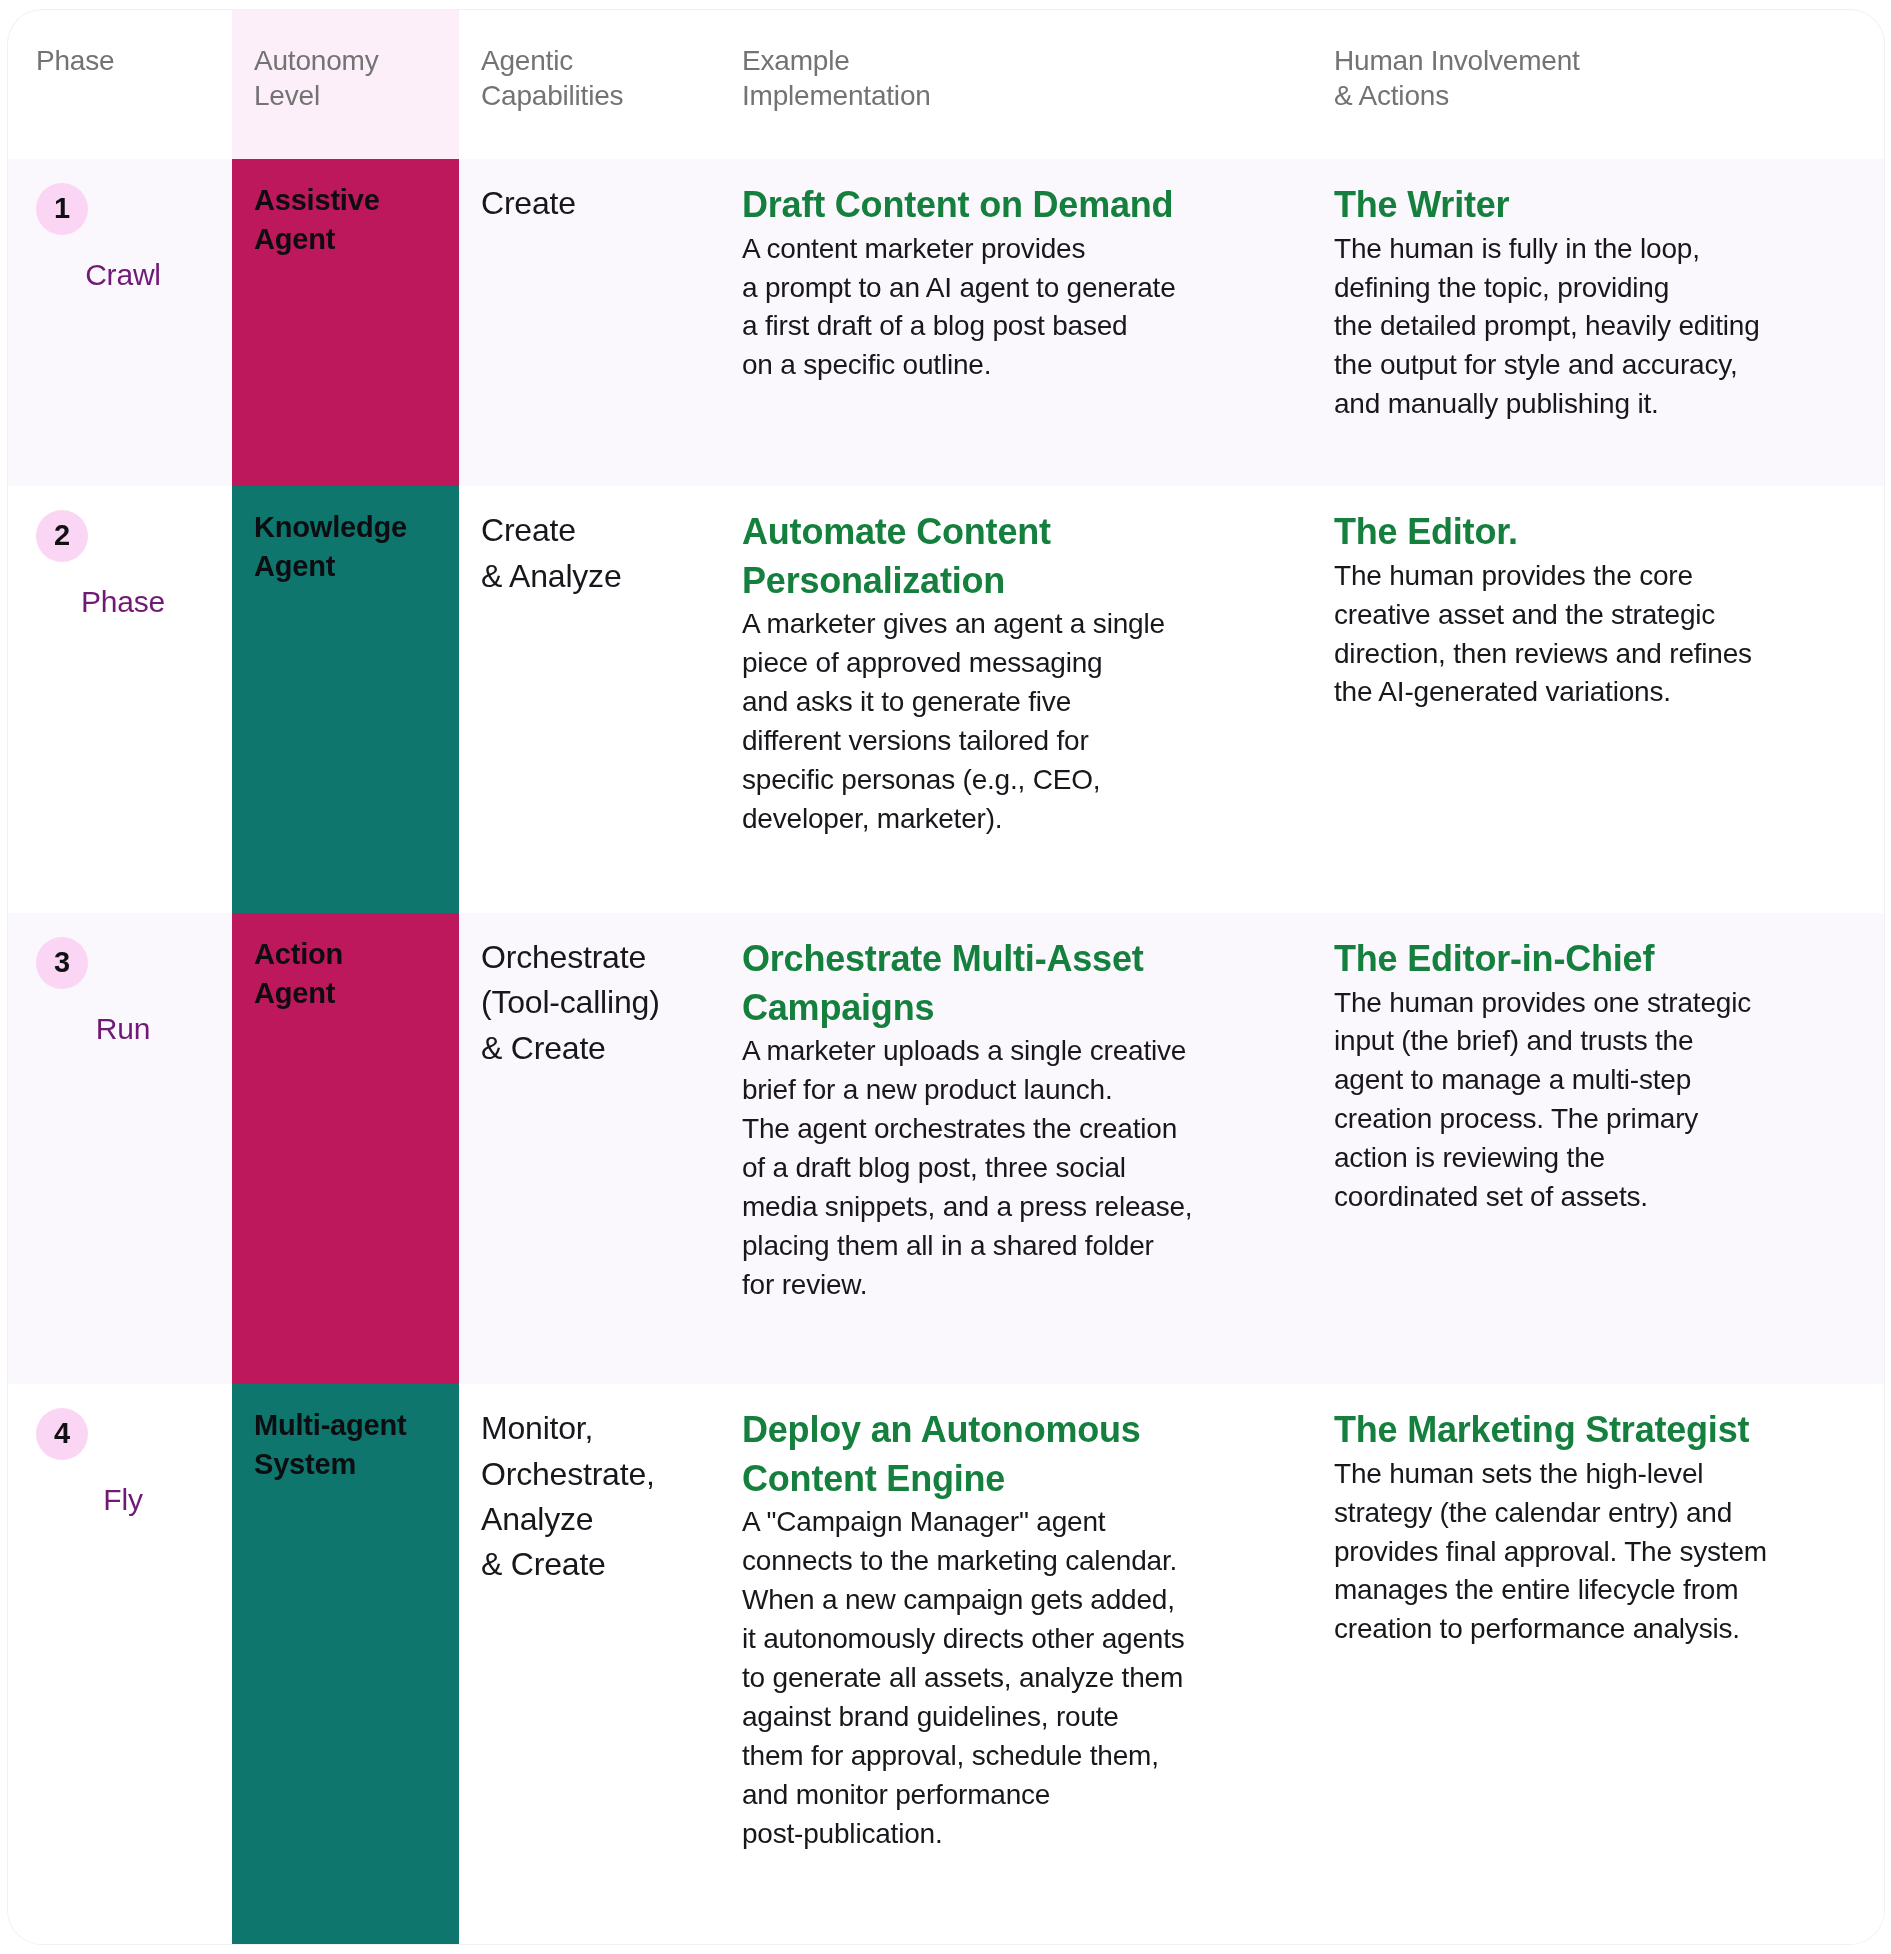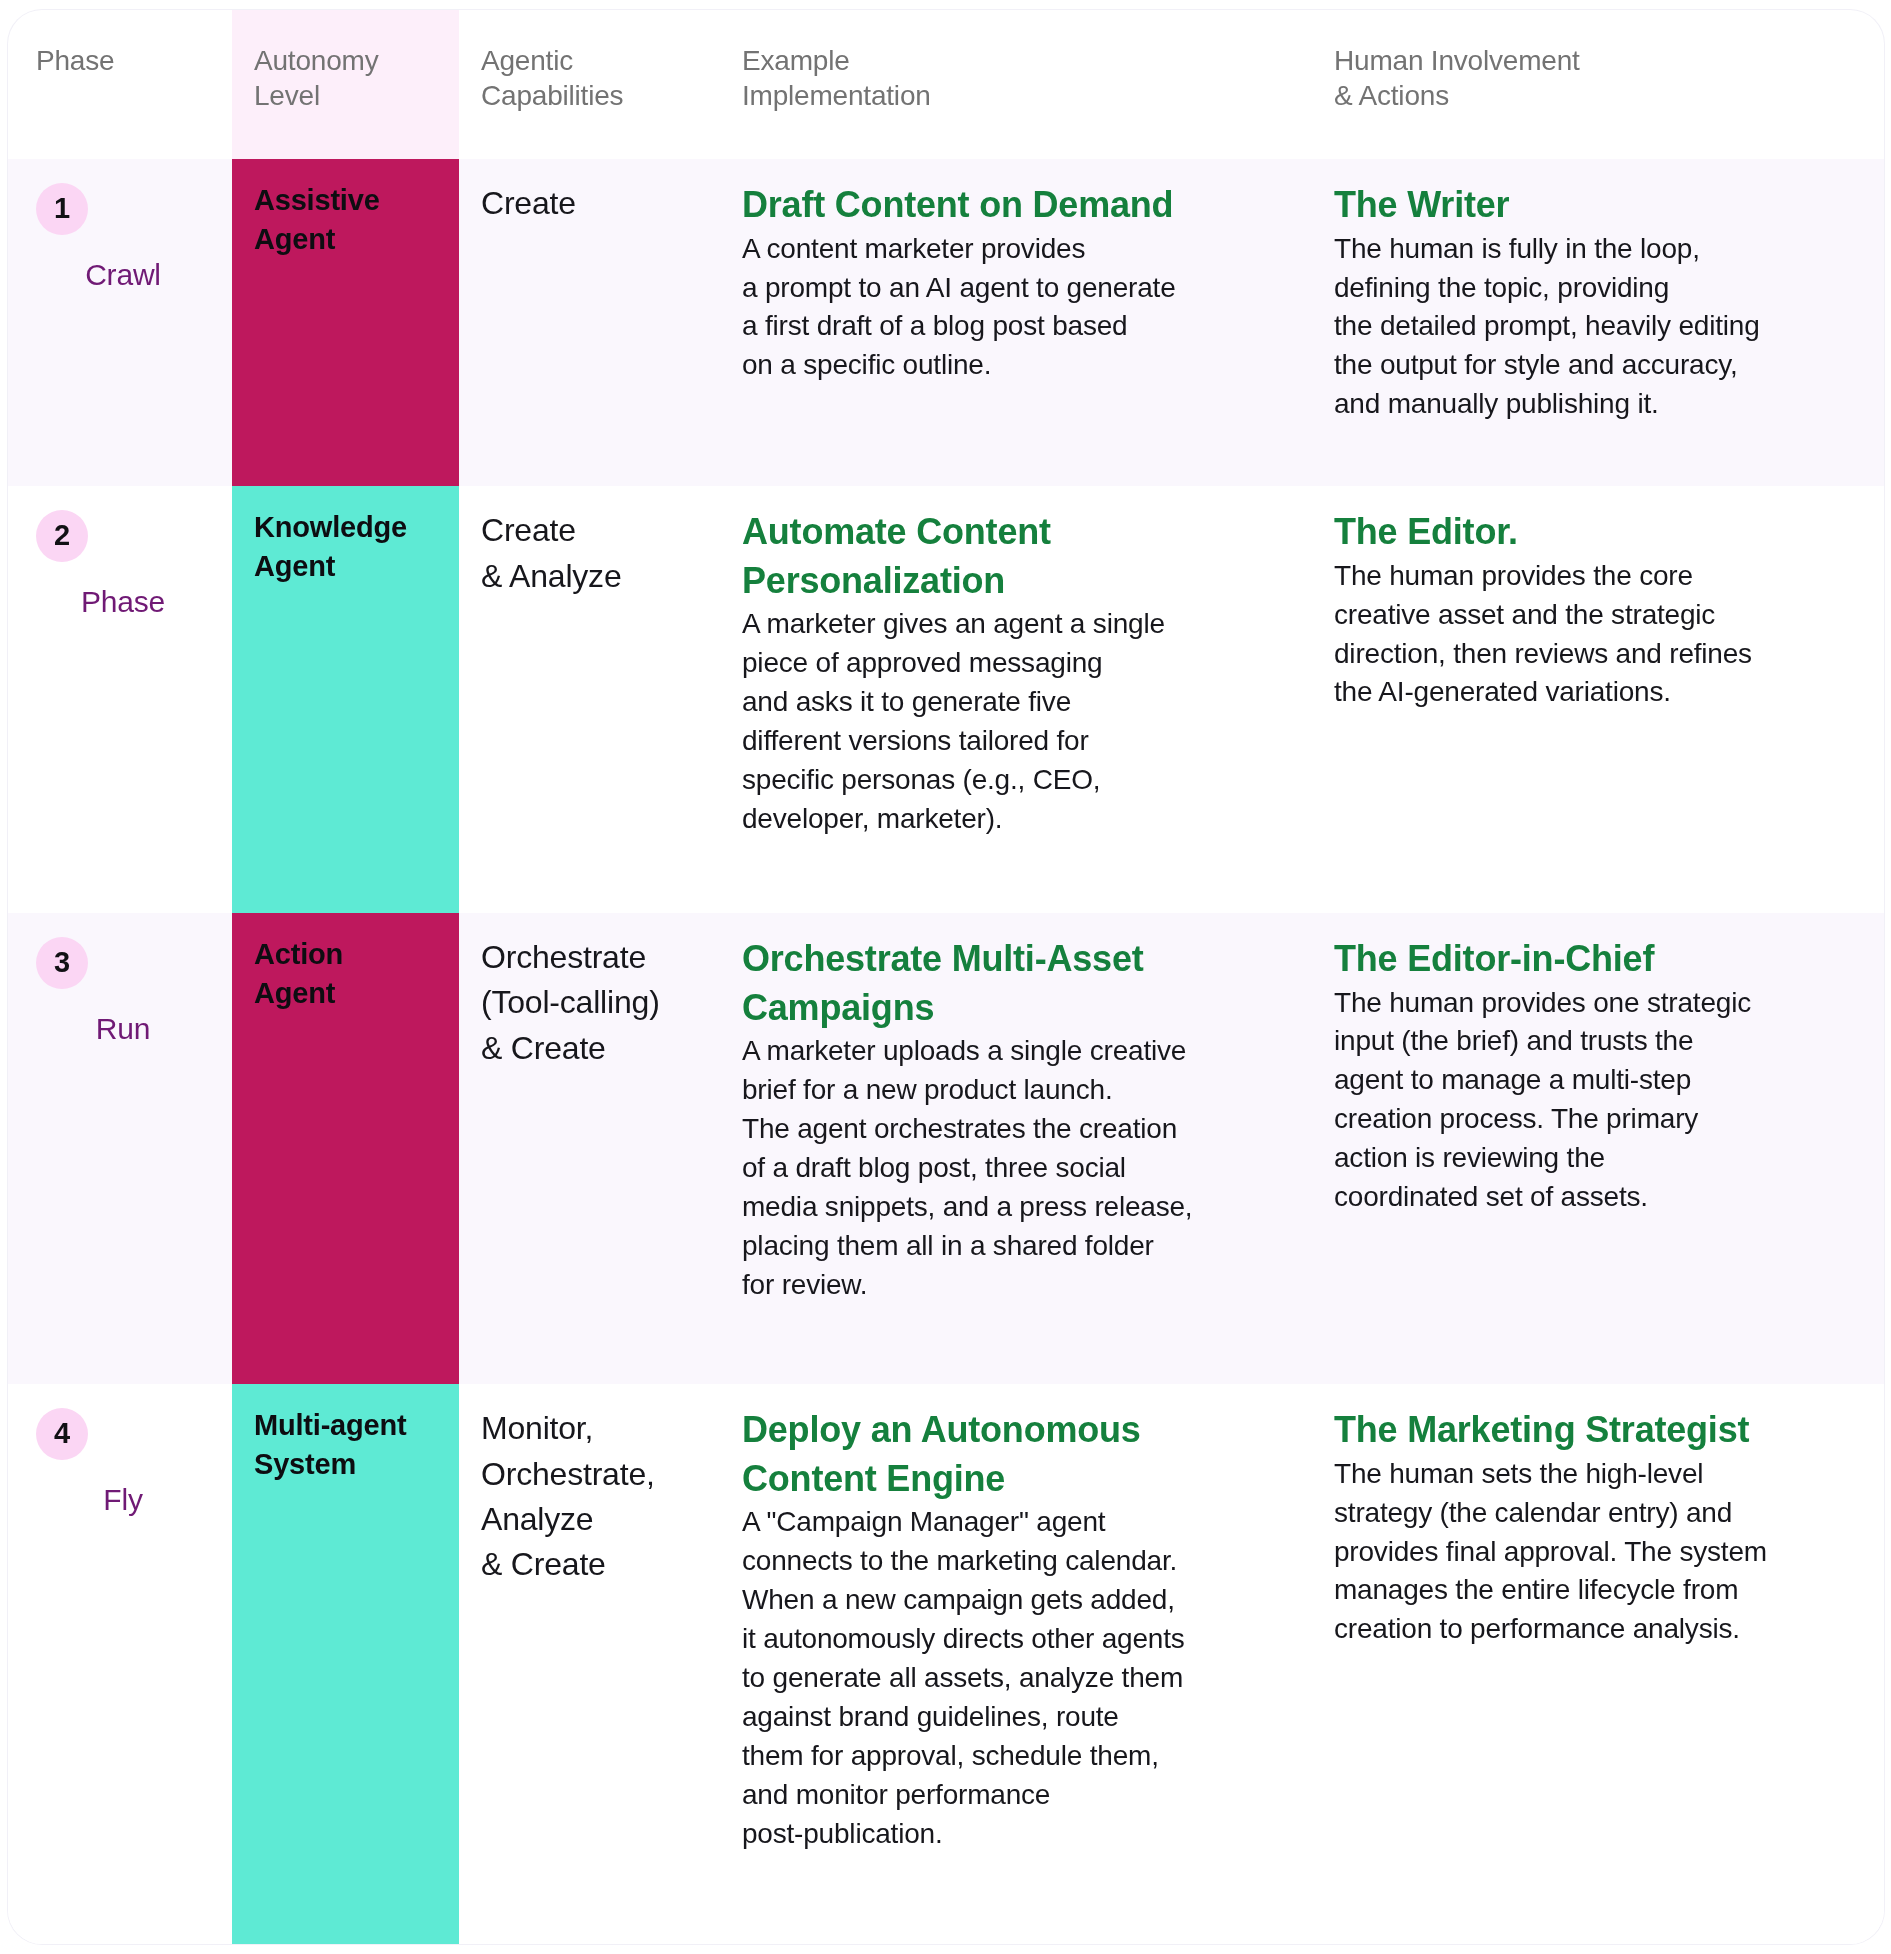--- a/index.html
+++ b/index.html
@@ -56,21 +56,21 @@
     font-size: 27px;
     line-height: 1.44;
     color: #15151a;
     letter-spacing: -0.1px;
   }
 
   
   tr.row-a td { background: #faf7fd; }
   tr.row-b td { background: #ffffff; }
   tr.row-a td.lvl-col { background: #be185d; }
-  tr.row-b td.lvl-col { background: #5eead4; }
+  tr.row-b td.lvl-col { background: #0f766e; }
 
   .phase-cell { padding-left: 28px; }
   .badge {
     display: flex;
     align-items: center;
     justify-content: center;
     width: 52px;
     height: 52px;
     border-radius: 50%;
     background: #fbd6f4;

